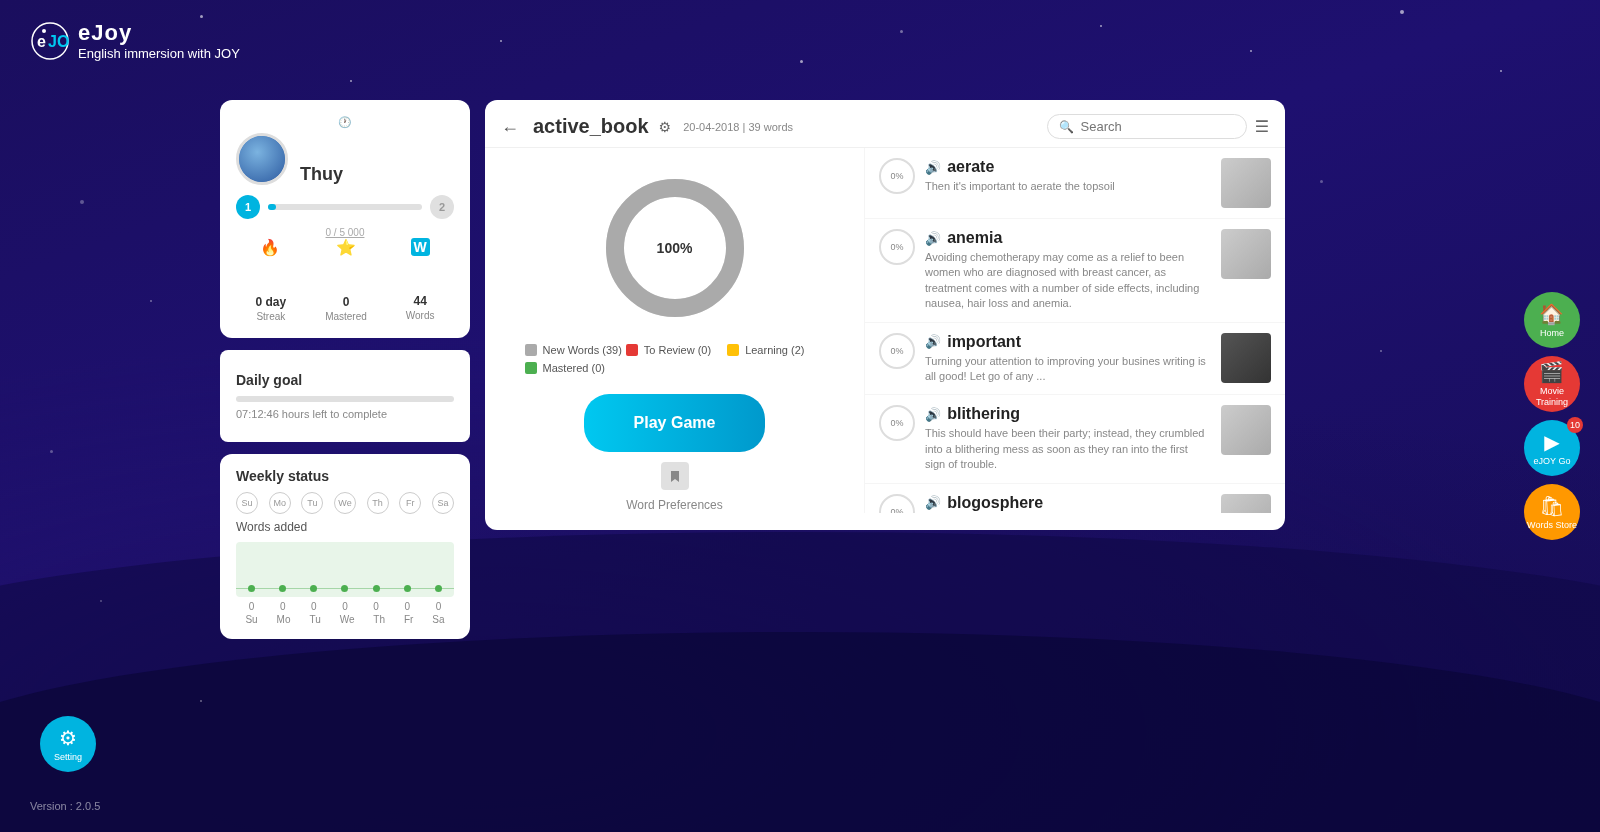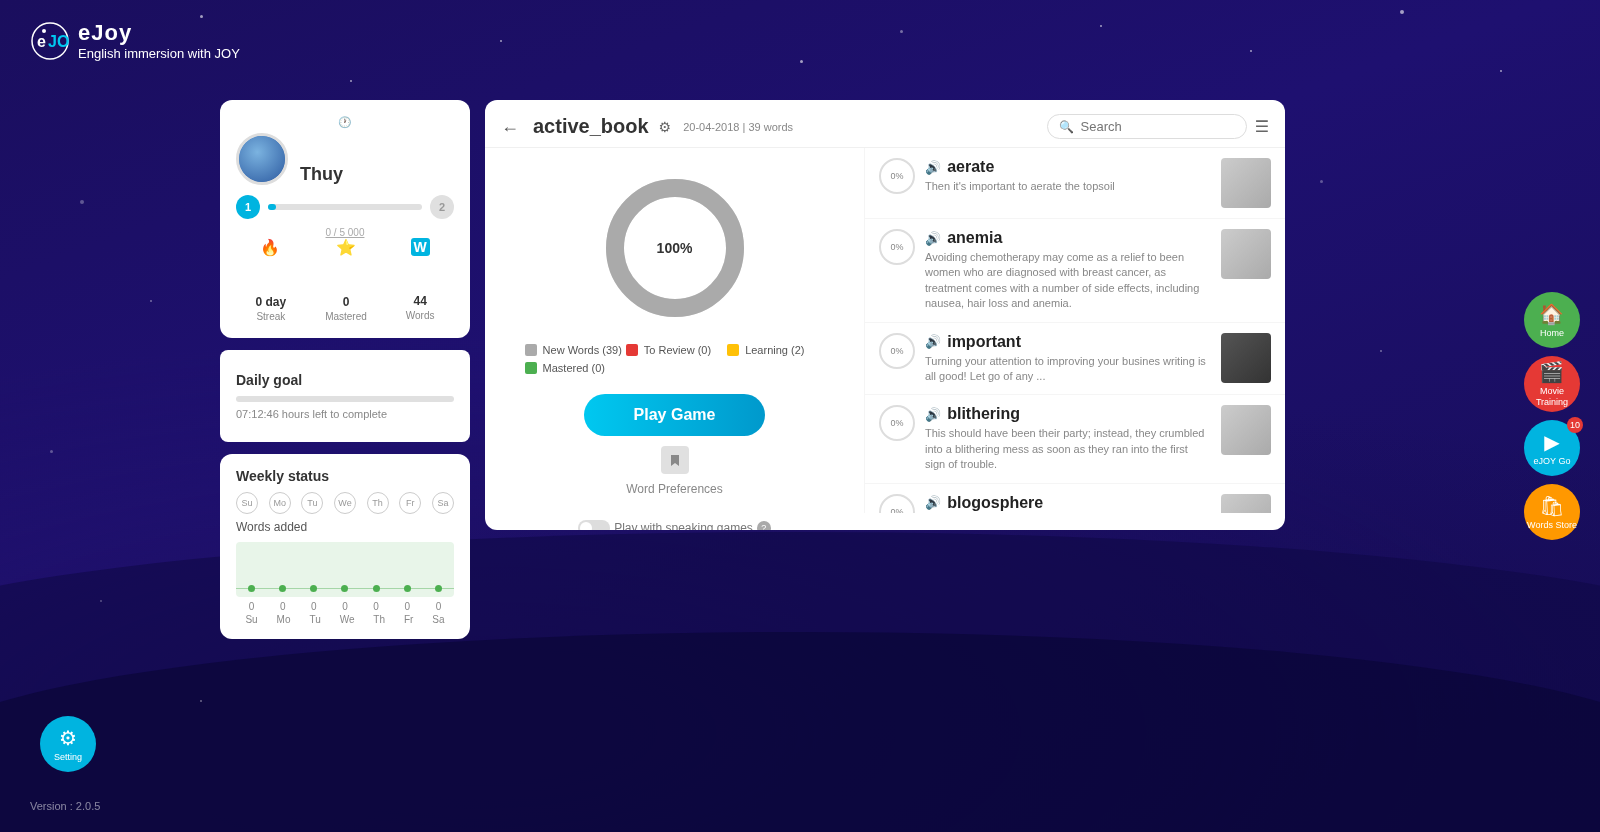--- a/index.html
+++ b/index.html
@@ -441,21 +441,21 @@
       border-radius: 2px;
       flex-shrink: 0;
     }
 
     
     .play-btn {
       background: linear-gradient(90deg, #00c8f0, #0099cc);
       color: white;
       border: none;
       border-radius: 25px;
-      padding: 12px 50px;
+      padding: 20px 50px;
       font-size: 16px;
       font-weight: bold;
       cursor: pointer;
       margin-bottom: 10px;
     }
     .word-pref-label {
       font-size: 12px;
       color: #888;
       margin-bottom: 24px;
     }

